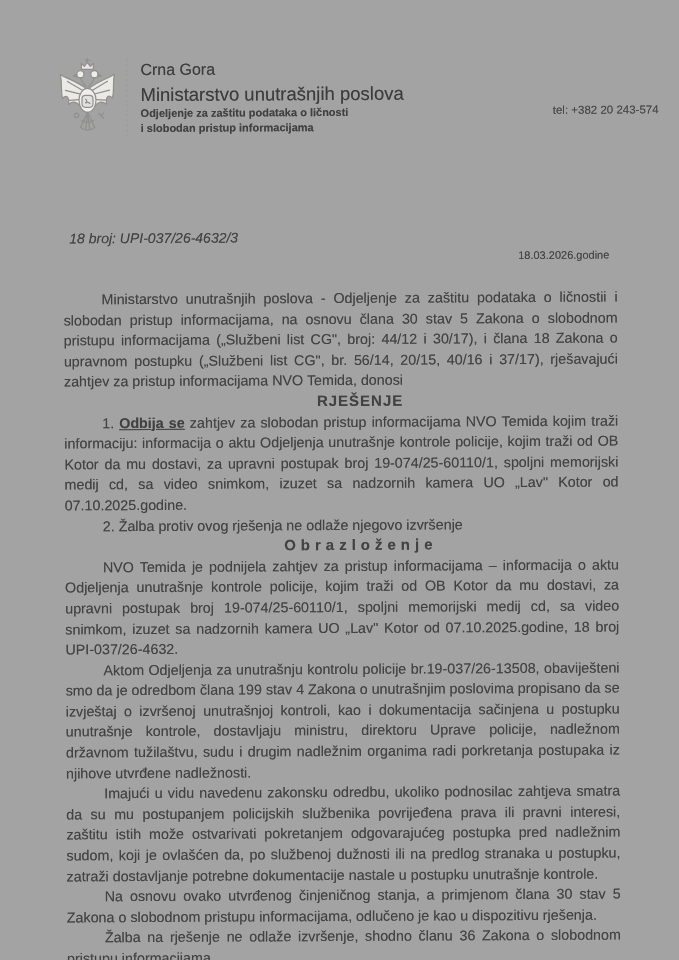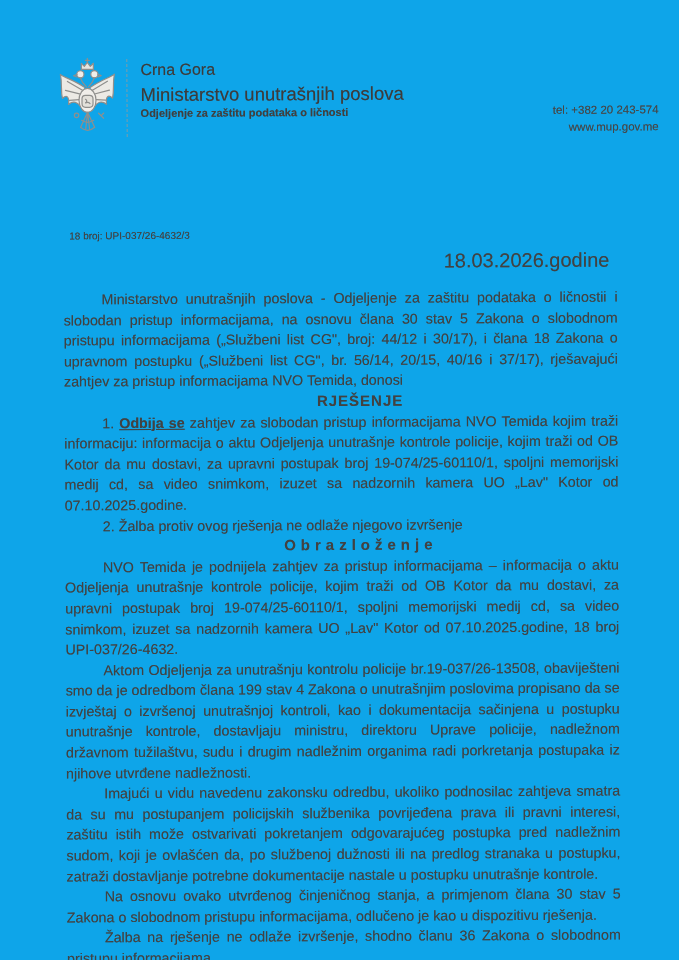--- a/index.html
+++ b/index.html
@@ -1,37 +1,37 @@
 <!DOCTYPE html>
 <html><head>
 <meta charset="utf-8">
 <style>
   html,body{margin:0;padding:0;background:#e9e9e7;}
   .page{
     position:relative;width:679px;height:960px;margin:0 auto;
-    background:#0ea5e9;overflow:hidden;
+    background:#a3a3a3;overflow:hidden;
     font-family:"Liberation Sans",sans-serif;color:#424242;
   }
   .sheet{position:absolute;inset:0;transform:rotate(-0.3deg);transform-origin:50% 40%;}
   .txt{text-shadow:0 0 .5px rgba(70,70,70,.55);}
 
   
   .letterhead{position:absolute;top:56px;left:56px;display:flex;align-items:flex-start;}
   .emblem{width:66px;height:86px;flex:0 0 auto;}
   .lh-sep{height:78px;border-left:1px dashed #9a9a98;margin:2px 5px 0 6px;opacity:.8;}
   .lh-text{padding-left:8px;padding-top:4px;}
   .lh-country{font-size:16px;color:#3c3c3c;}
   .lh-ministry{font-size:18.5px;color:#3c3c3c;margin-top:5px;}
   .lh-dept{font-size:11px;font-weight:bold;line-height:13.5px;margin-top:1px;color:#404040;}
 
   .address{position:absolute;top:103px;right:19px;text-align:right;
            font-size:11.5px;line-height:16.5px;color:#474747;}
 
-  .ref-number{position:absolute;top:229px;left:70px;font-size:10px;}
-  .doc-date{position:absolute;top:250px;right:69px;font-size:20px;}
+  .ref-number{position:absolute;top:229px;left:70px;font-size:14px;font-style:italic;}
+  .doc-date{position:absolute;top:250px;right:69px;font-size:11px;}
 
   
   .body{
     position:absolute;top:288px;left:64px;width:554px;
     font-size:14.3px;line-height:20.6px;text-align:justify;
   }
   .body p{margin:0;text-indent:38px;}
   .heading{text-align:center;font-weight:bold;text-indent:0;font-size:15px;}
   .h-rjesenje{margin:10px 0;letter-spacing:1px;}
   .h-obraz{margin:9px 0 8px;letter-spacing:5px;}
@@ -66,26 +66,26 @@
           <path d="M32 55 L25 70 M32 55 L30 72 M32 55 L34 72 M32 55 L39 70"></path>
           <path d="M25 70 Q32 76 39 70"></path>
           <path d="M26 63 Q32 67 38 63"></path>
         </g>
       </svg>
       <div class="lh-sep"></div>
       <div class="lh-text">
         <div class="lh-country txt">Crna Gora</div>
         <div class="lh-ministry txt">Ministarstvo unutrašnjih poslova</div>
         <div class="lh-dept txt">Odjeljenje za zaštitu podataka o ličnosti</div>
+        <div class="lh-dept txt">i slobodan pristup informacijama</div>
       </div>
     </div>
 
     <div class="address">
       <div class="txt">tel: +382 20 243-574</div>
-      <div class="txt">www.mup.gov.me</div>
     </div>
 
     <div class="ref-number txt">18 broj: UPI-037/26-4632/3</div>
     <div class="doc-date txt">18.03.2026.godine</div>
 
     <div class="body">
       <p class="txt">Ministarstvo unutrašnjih poslova - Odjeljenje za zaštitu podataka o ličnostii i slobodan pristup informacijama, na osnovu člana 30 stav 5 Zakona o slobodnom pristupu informacijama („Službeni list CG", broj: 44/12 i 30/17), i člana 18 Zakona o upravnom postupku („Službeni list CG", br. 56/14, 20/15, 40/16 i 37/17), rješavajući zahtjev za pristup informacijama NVO Temida, donosi</p>
 
       <p class="heading h-rjesenje txt">RJEŠENJE</p>
 

